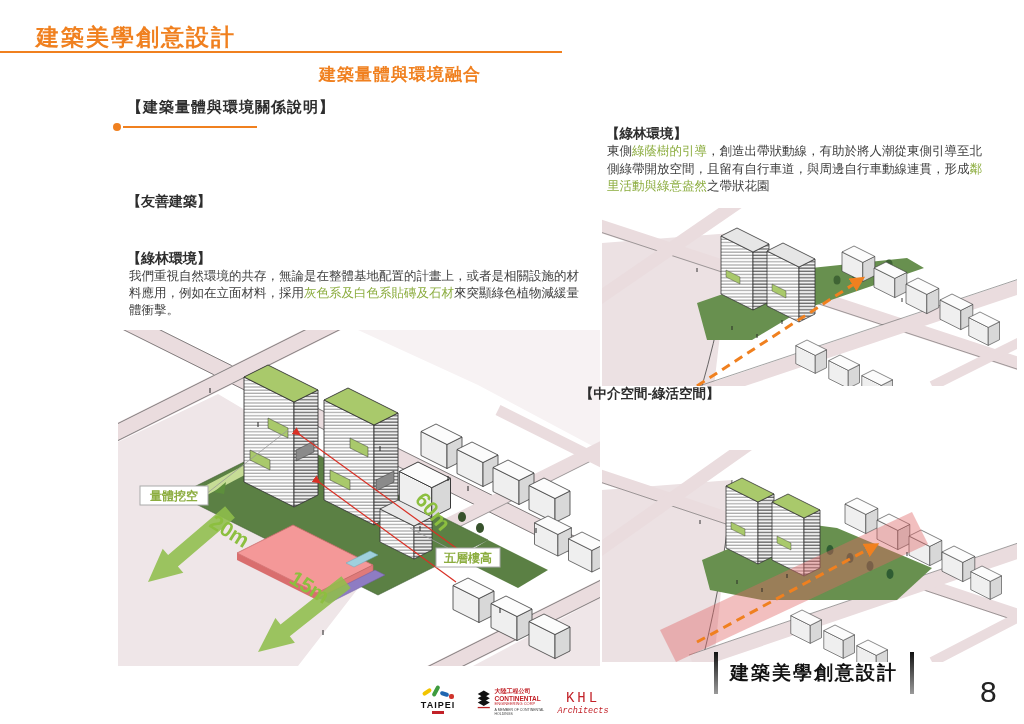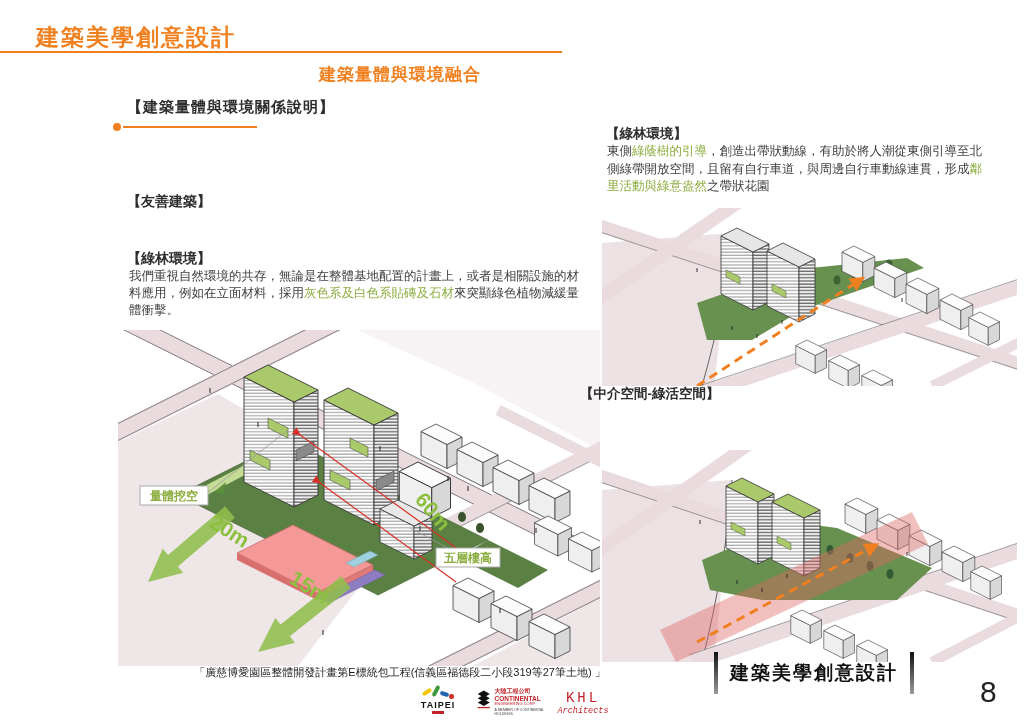--- a/index.html
+++ b/index.html
@@ -289,21 +289,20 @@
       <polygon points="202,126 218,118 218,60 202,68" fill="url(#pat-dark)" stroke="#333" stroke-width="0.8"></polygon>
       <polygon points="186,44 218,60 202,68 170,52" fill="#a9c96b" stroke="#333" stroke-width="0.8"></polygon>
       <polygon points="129,72 143,79 143,86 129,79" fill="#a9c96b" stroke="#333" stroke-width="0.4"></polygon>
       <polygon points="175,86 189,93 189,100 175,93" fill="#a9c96b" stroke="#333" stroke-width="0.4"></polygon>
     </g>
     <polygon points="58,180 310,62 326,94 74,212" fill="#e06666" fill-opacity="0.42"></polygon>
     <path d="M135,130 v4 M160,138 v4 M185,124 v4 M98,70 v4 M305,102 v4" stroke="#222" stroke-width="0.9" fill="none"></path>
     <path d="M95,192 L272,96" stroke="#f0801f" stroke-width="3" stroke-dasharray="9 6" fill="none" marker-end="url(#mk-org)"></path>
   </svg>
 
-  <div class="abs footer-proj">「廣慈博愛園區整體開發計畫第E標統包工程(信義區福德段二小段319等27筆土地) 」</div>
 
   <div class="abs logo-taipei">
     <div class="tp-marks">
       <i class="tp-y"></i>
         <i class="tp-g"></i>
         <i class="tp-b"></i>
         <i class="tp-r"></i>
     </div>
     <div class="tp-word">TAIPEI</div>
     <div class="tp-red"></div>

